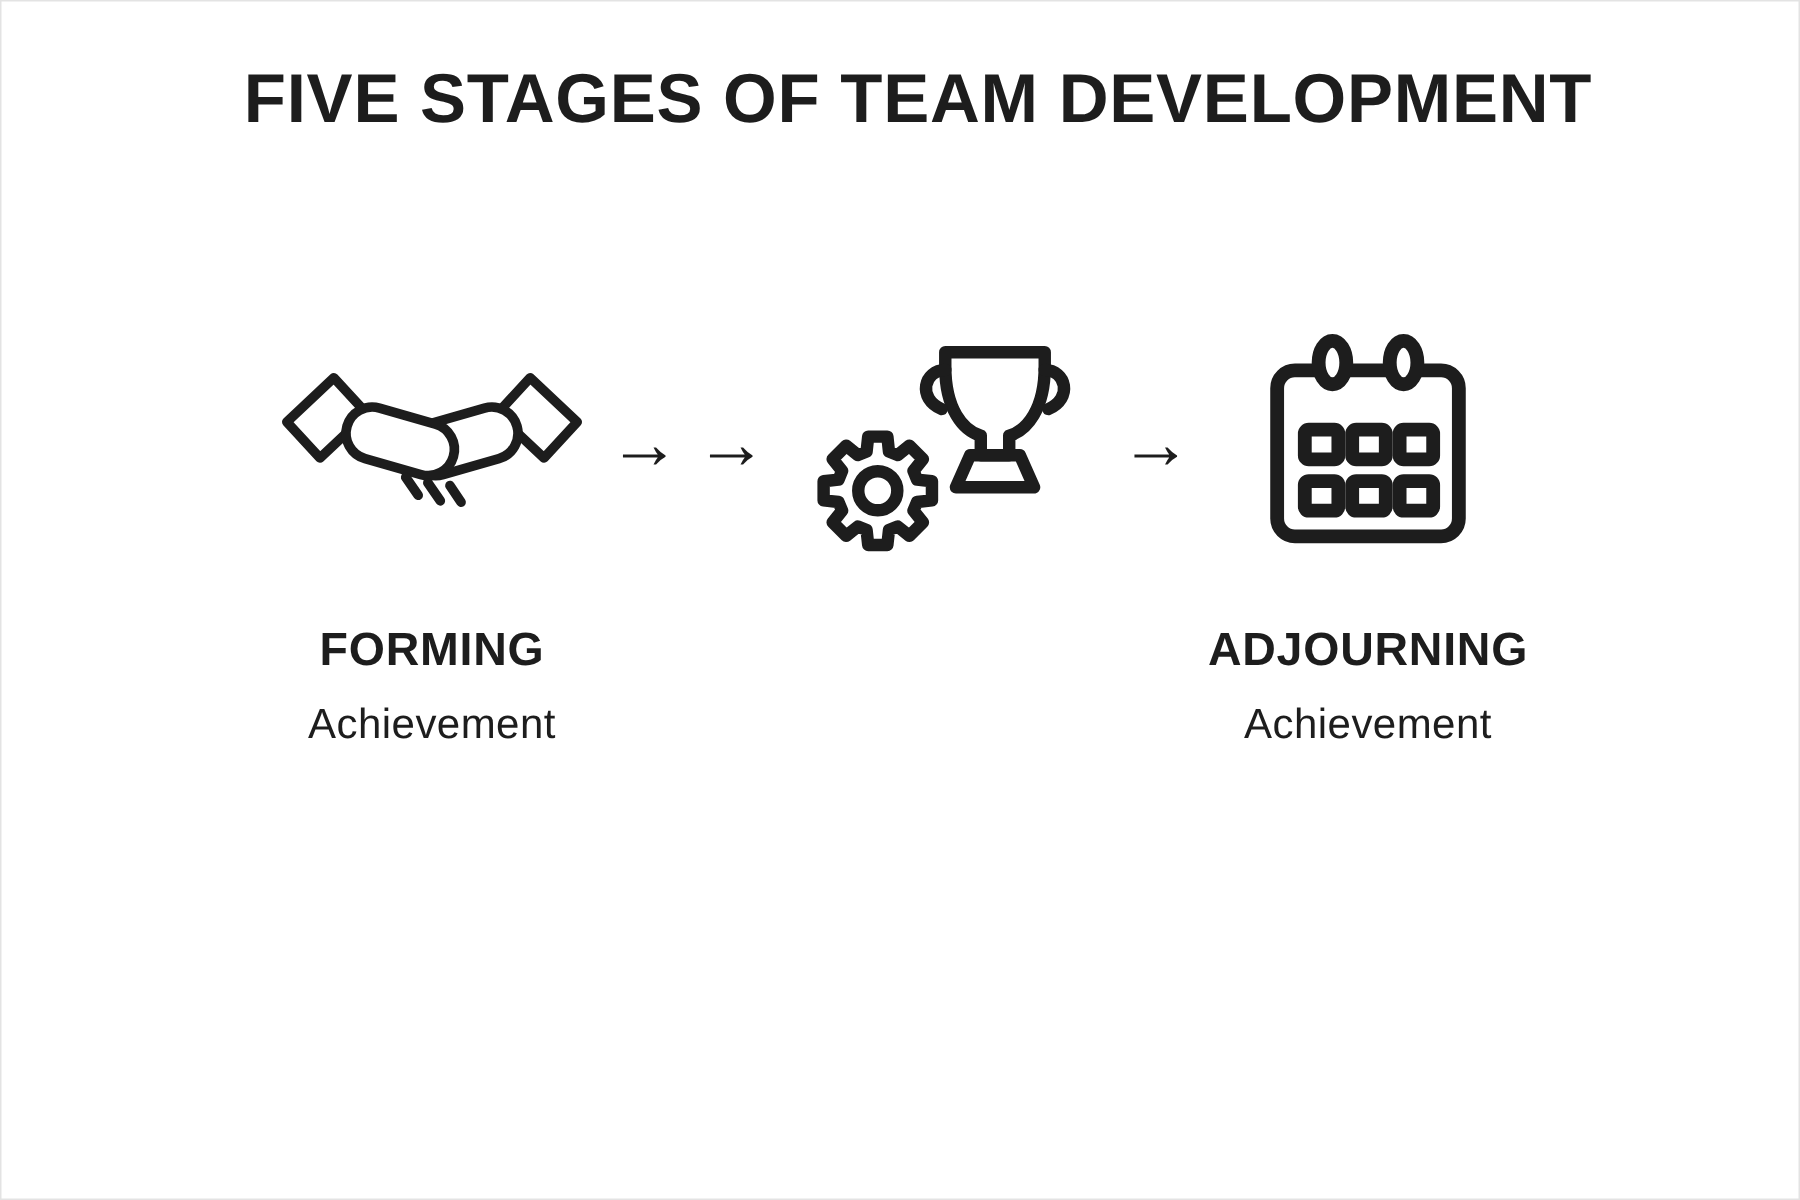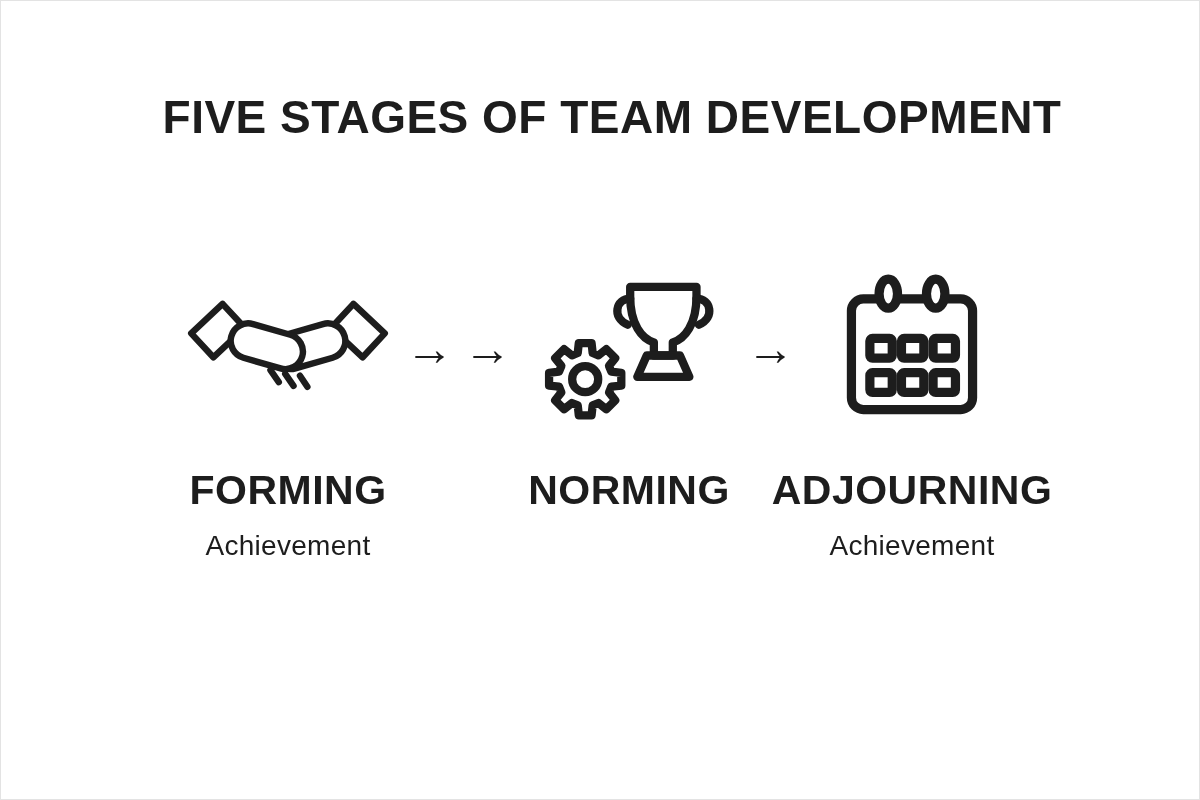--- a/index.html
+++ b/index.html
@@ -3,32 +3,32 @@
 <meta charset="utf-8">
 <style>
   html,body{margin:0;padding:0;background:#f4f4f4;}
   .page{
     width:1200px;height:800px;box-sizing:border-box;
     background:#ffffff;border:1px solid #e3e3e3;
     font-family:"Liberation Sans", sans-serif;color:#1d1d1d;
     overflow:hidden;
   }
   .title{
-    margin-top:89px;text-align:center;
+    margin-top:37px;text-align:center;
     font-size:46px;font-weight:800;letter-spacing:.5px;color:#1d1d1d;padding-left:24px;
   }
   .stages-row{
     display:flex;justify-content:center;align-items:flex-start;
     margin-top:112px;
   }
   .stage{width:225px;display:flex;flex-direction:column;align-items:center;}
   .icon-box{height:185px;display:flex;align-items:center;justify-content:center;}
   .icon-box svg{display:block;}
   .stage-label{
-    margin-top:26px;font-size:41px;font-weight:700;letter-spacing:.5px;
+    margin-top:26px;font-size:31px;font-weight:700;letter-spacing:.5px;
   }
   .stage-sublabel{
     margin-top:16px;font-size:28px;font-weight:400;letter-spacing:.3px;
   }
   .arrow{
     width:58px;height:185px;display:flex;align-items:center;justify-content:center;
     font-size:48px;font-weight:400;color:#1d1d1d;user-select:none;
   }
   .ln{fill:none;stroke:#1d1d1d;stroke-width:7;stroke-linecap:round;stroke-linejoin:round;}
   .ln-fill{fill:#ffffff;stroke:#1d1d1d;stroke-width:7;stroke-linecap:round;stroke-linejoin:round;}
@@ -74,21 +74,20 @@
 
           <path class="ln" d="M76 10 H132 V18 C132 42 122 54 112 57 L112 68 H96 L96 57 C86 54 76 42 76 18 Z"></path>
           <path class="ln" d="M76 20 C64 20 60 36 74 42"></path>
           <path class="ln" d="M132 20 C144 20 148 36 134 42"></path>
           <path class="ln" d="M90 68 H118 L126 86 H82 Z"></path>
 
           <path id="gear-path" class="ln-fill" d="M 60.1 81.7 L 68.5 82.6 L 68.5 93.4 L 60.1 94.3 L 58.1 99.2 L 63.4 105.8 L 55.8 113.4 L 49.2 108.1 L 44.3 110.1 L 43.4 118.5 L 32.6 118.5 L 31.7 110.1 L 26.8 108.1 L 20.2 113.4 L 12.6 105.8 L 17.9 99.2 L 15.9 94.3 L 7.5 93.4 L 7.5 82.6 L 15.9 81.7 L 17.9 76.8 L 12.6 70.2 L 20.2 62.6 L 26.8 67.9 L 31.7 65.9 L 32.6 57.5 L 43.4 57.5 L 44.3 65.9 L 49.2 67.9 L 55.8 62.6 L 63.4 70.2 L 58.1 76.8 Z"></path>
           <circle class="ln-fill" cx="38" cy="88" r="11"></circle>
         </svg>
       </div>
-      <div class="stage-label">NORMING</div>
     </div>
 
     <div class="arrow">→</div>
 
     <div class="stage">
       <div class="icon-box">
         <svg width="158" height="158" viewBox="0 0 120 120" aria-hidden="true">
           <rect class="ln" x="14" y="22" width="92" height="84" rx="9"></rect>
           <ellipse class="ln-fill" cx="42" cy="18" rx="7" ry="11"></ellipse>
           <ellipse class="ln-fill" cx="78" cy="18" rx="7" ry="11"></ellipse>

